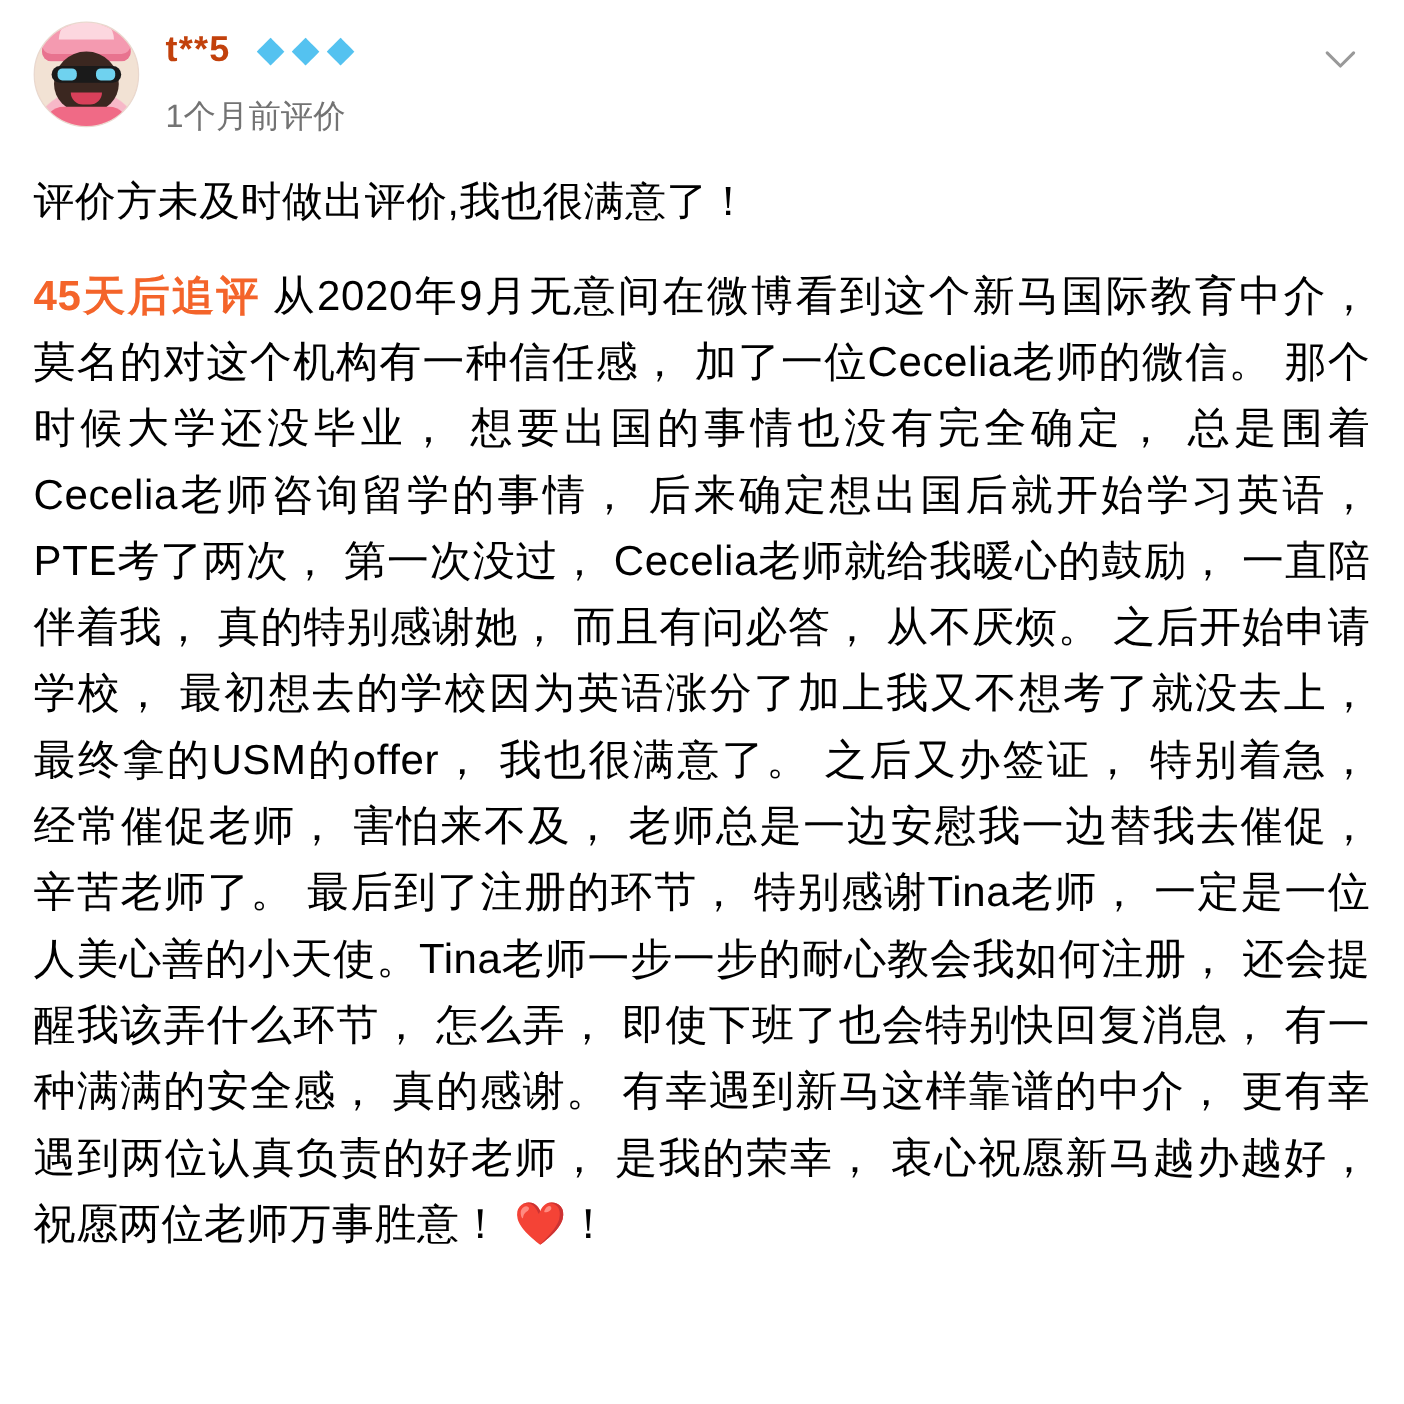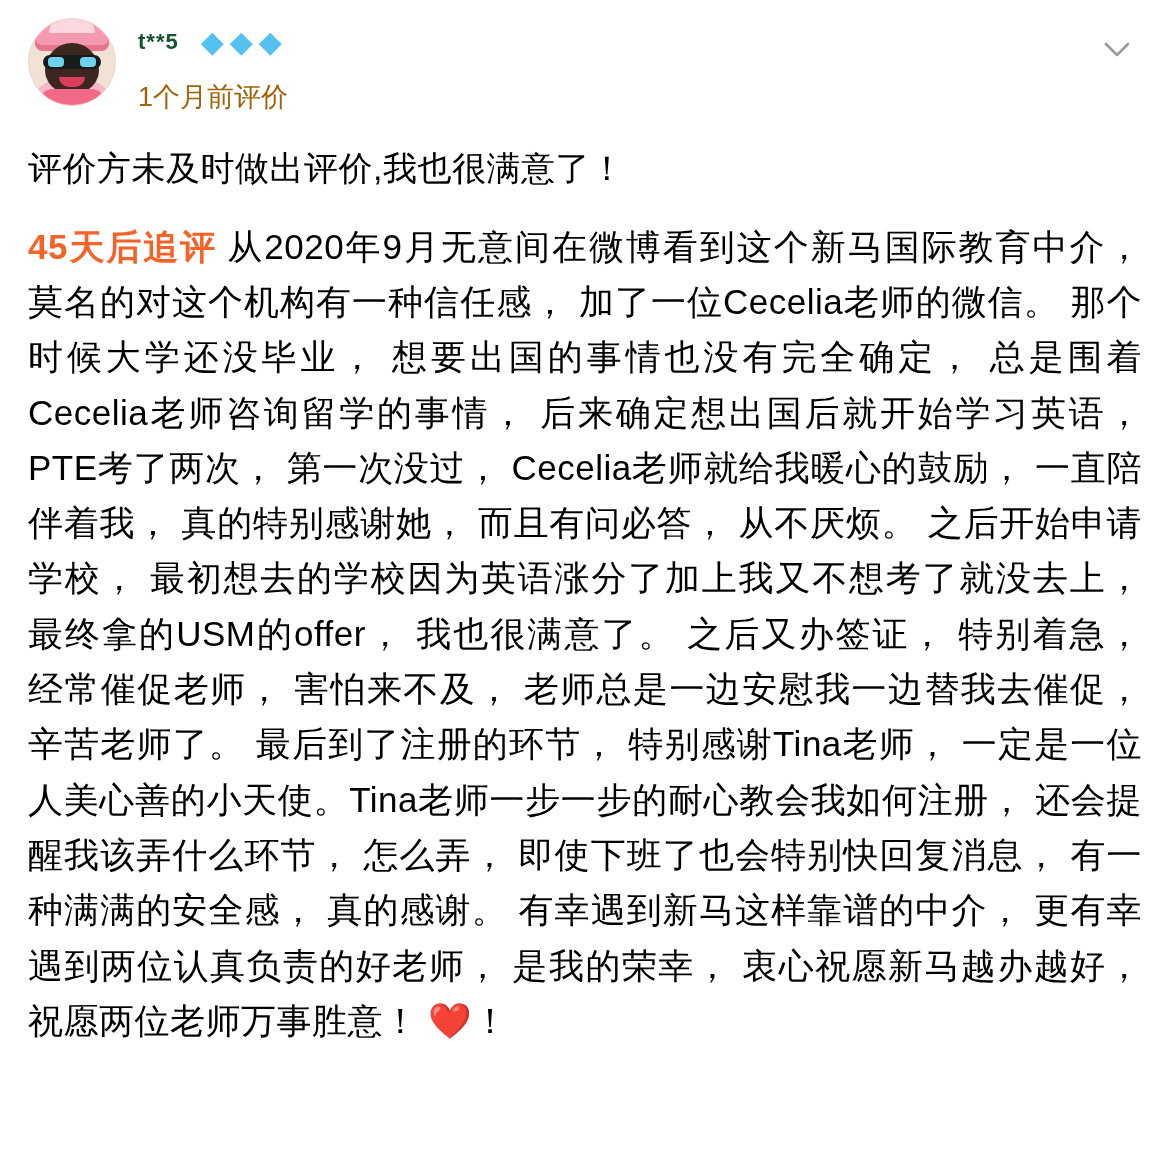--- a/index.html
+++ b/index.html
@@ -114,40 +114,40 @@
   .head-text {
     margin-left: 22px;
     padding-top: 6px;
   }
   .name-row {
     display: flex;
     align-items: center;
     height: 44px;
   }
   .username {
-    font-size: 22px;
+    font-size: 30px;
     font-weight: bold;
-    color: #14532d;
+    color: #c2410c;
     letter-spacing: 1px;
     line-height: 44px;
   }
   .gems {
     display: flex;
     align-items: center;
     margin-left: 22px;
     gap: 6px;
   }
   .gem {
     font-size: 30px;
     line-height: 1;
     color: #54c2f0;
   }
   .time {
     font-size: 27px;
-    color: #a16207;
+    color: #737373;
     margin-top: 16px;
     line-height: 34px;
   }
   .chevron {
     position: absolute;
     right: 8px;
     top: 18px;
     width: 34px;
     height: 34px;
   }

